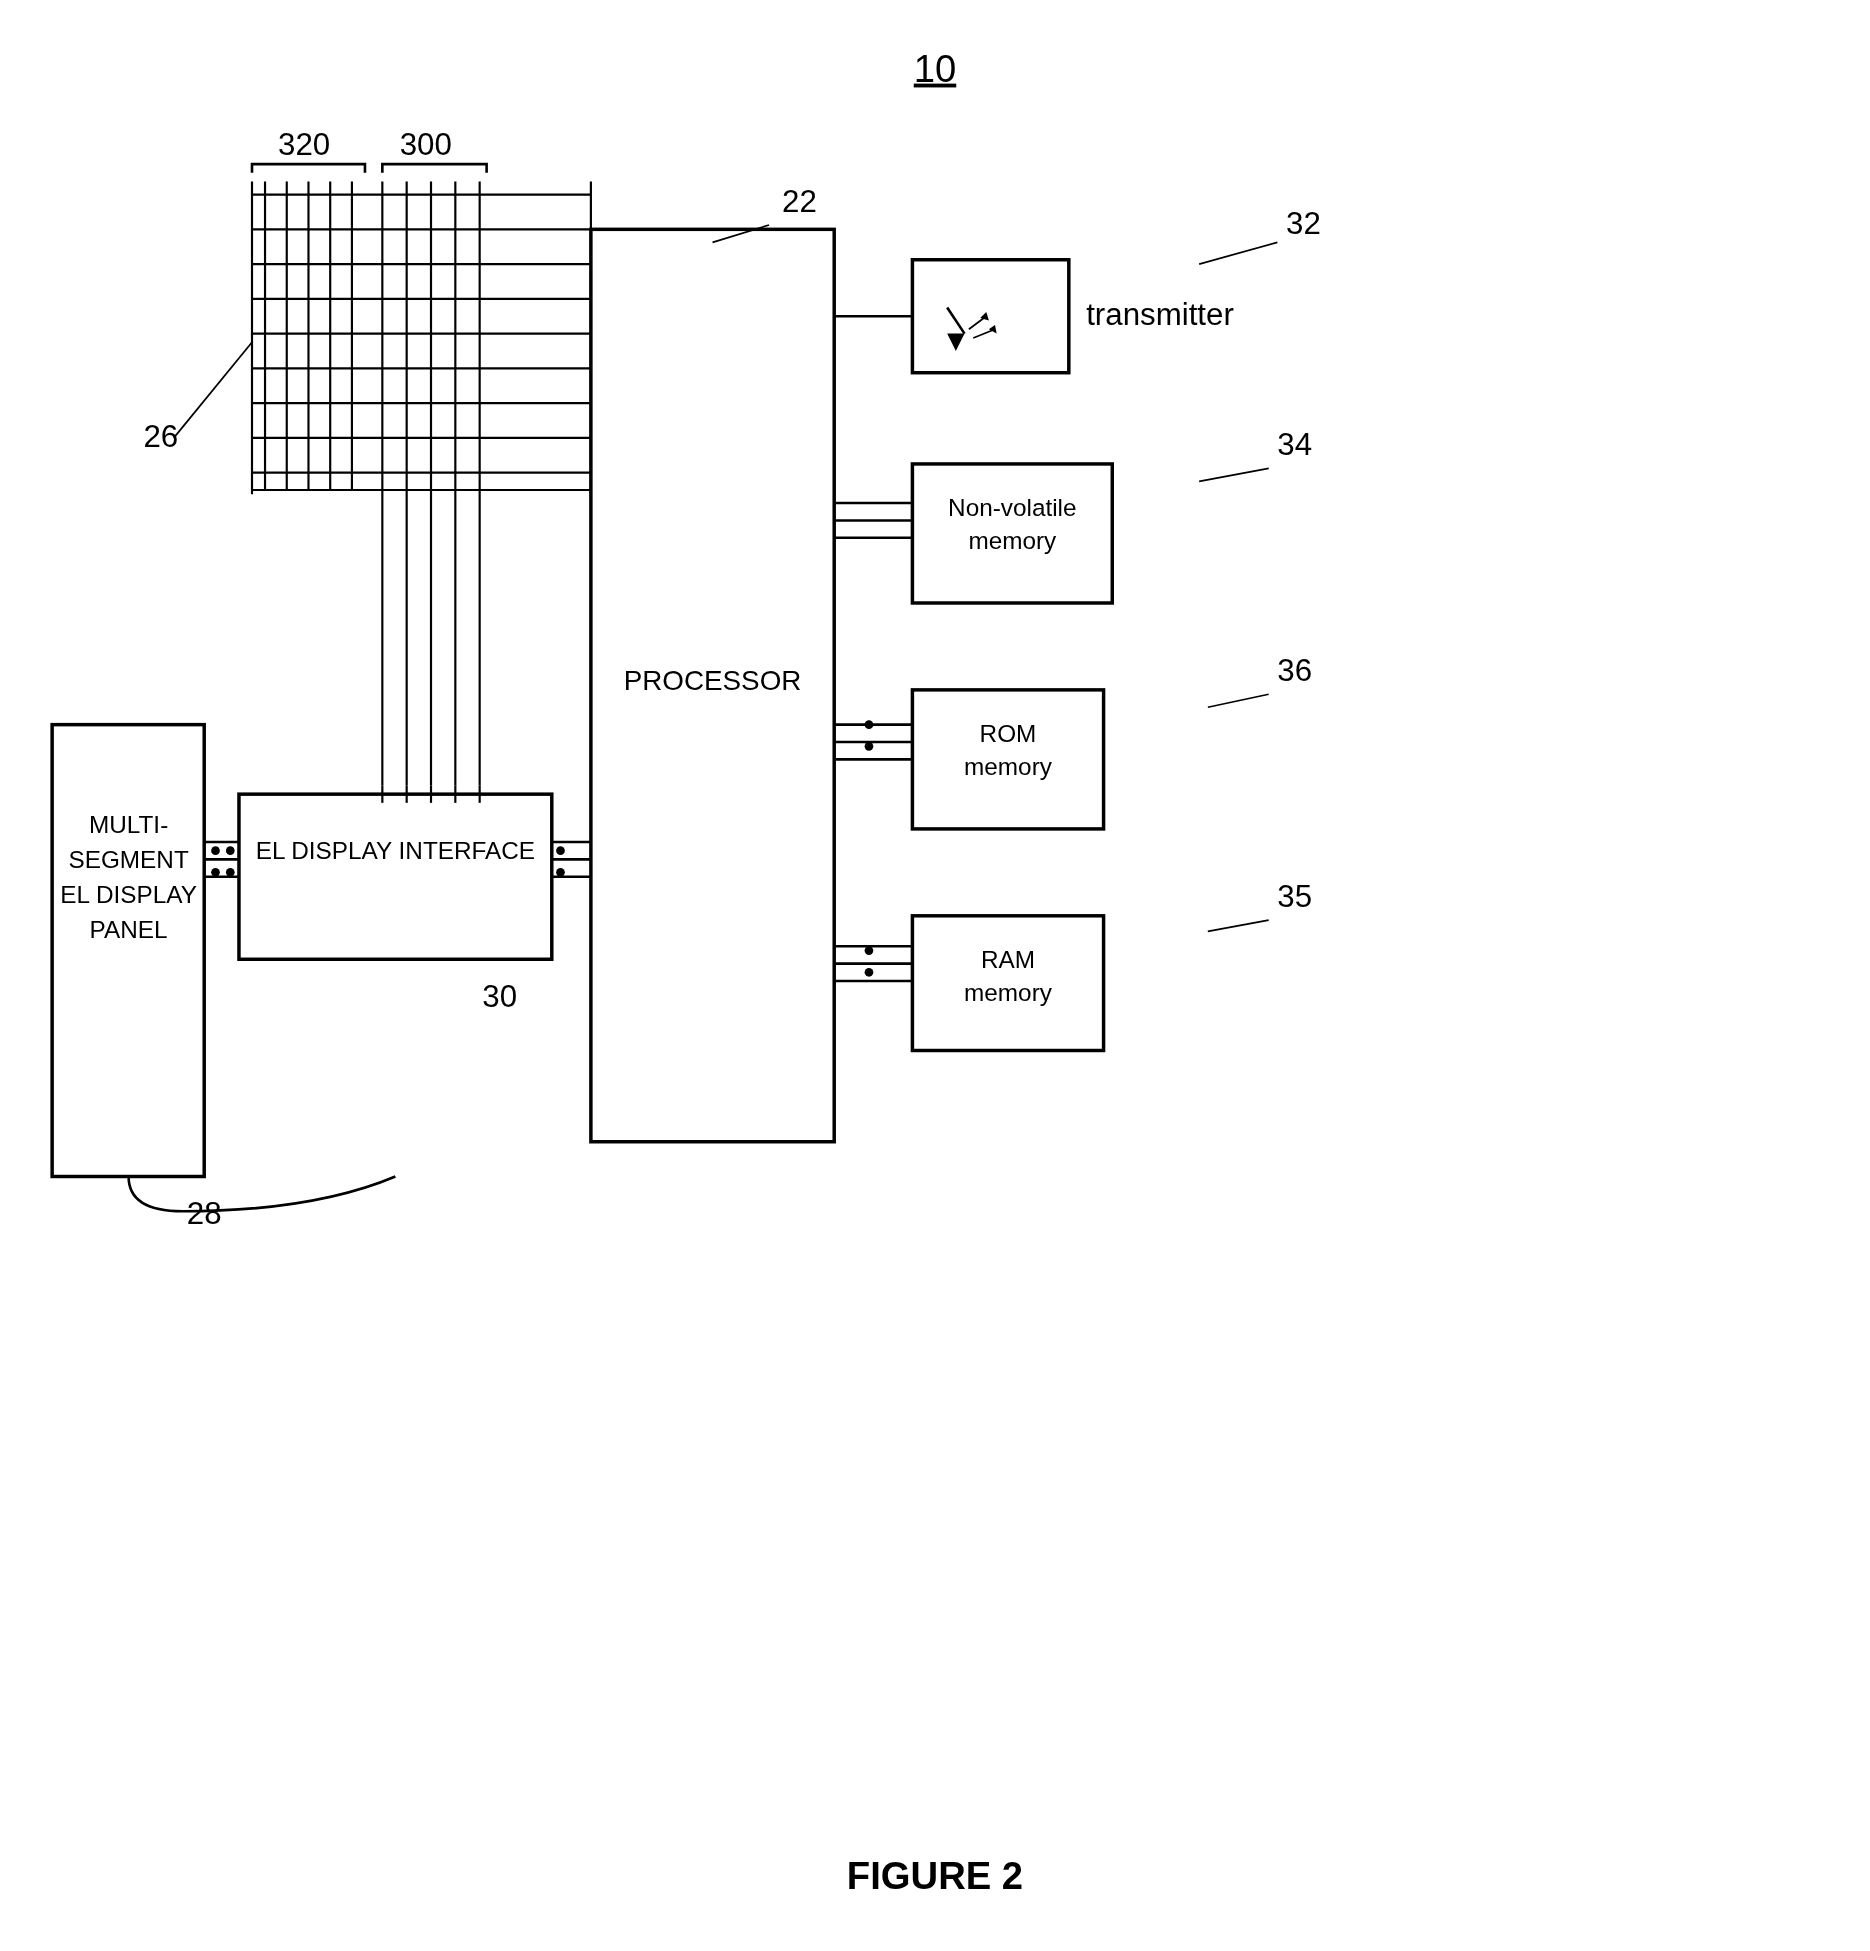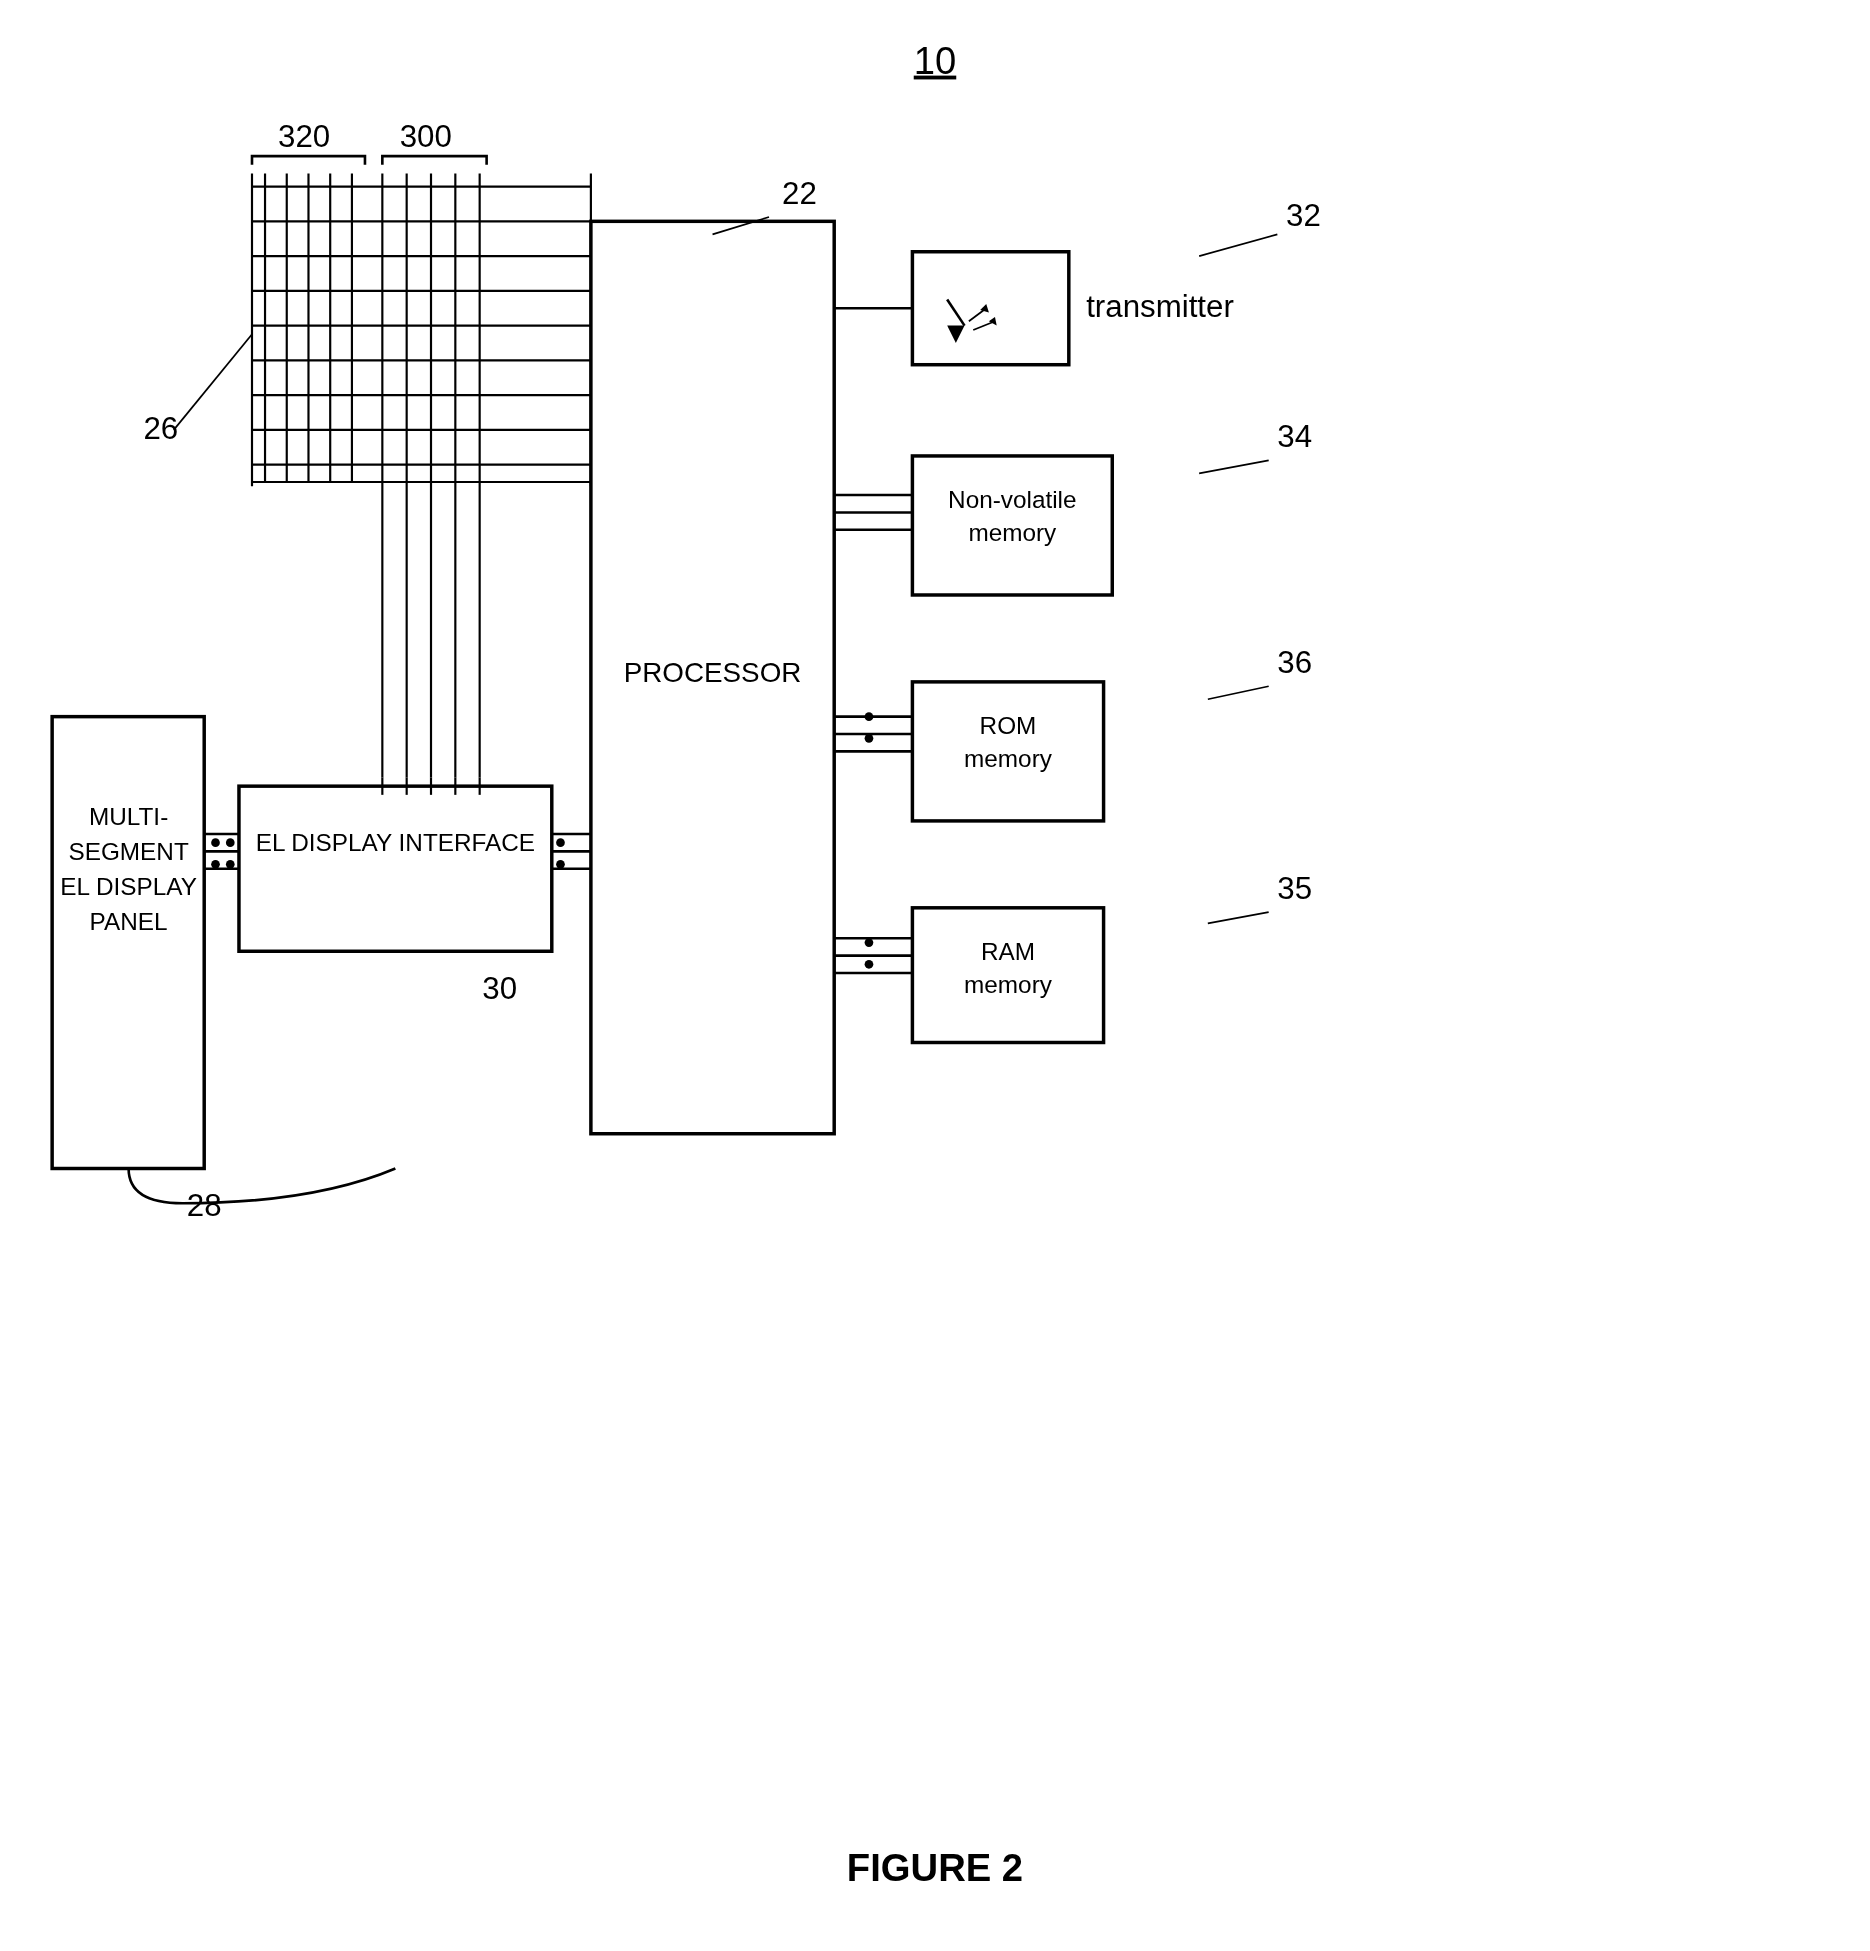--- a/index.html
+++ b/index.html
@@ -6,21 +6,21 @@
     body {
       background: #fff;
       font-family: Arial, sans-serif;
       width: 1870px;
       height: 1951px;
       position: relative;
       overflow: hidden;
     }
     .diagram-container {
       position: absolute;
-      top: 4px; left: 0;
+      top: 12px; left: 0;
       width: 1870px;
       height: 1539px;
       border-radius: 14px;
     }
     svg {
       position: absolute;
       top: 0; left: 0;
       width: 1870px;
       height: 1951px;
     }

